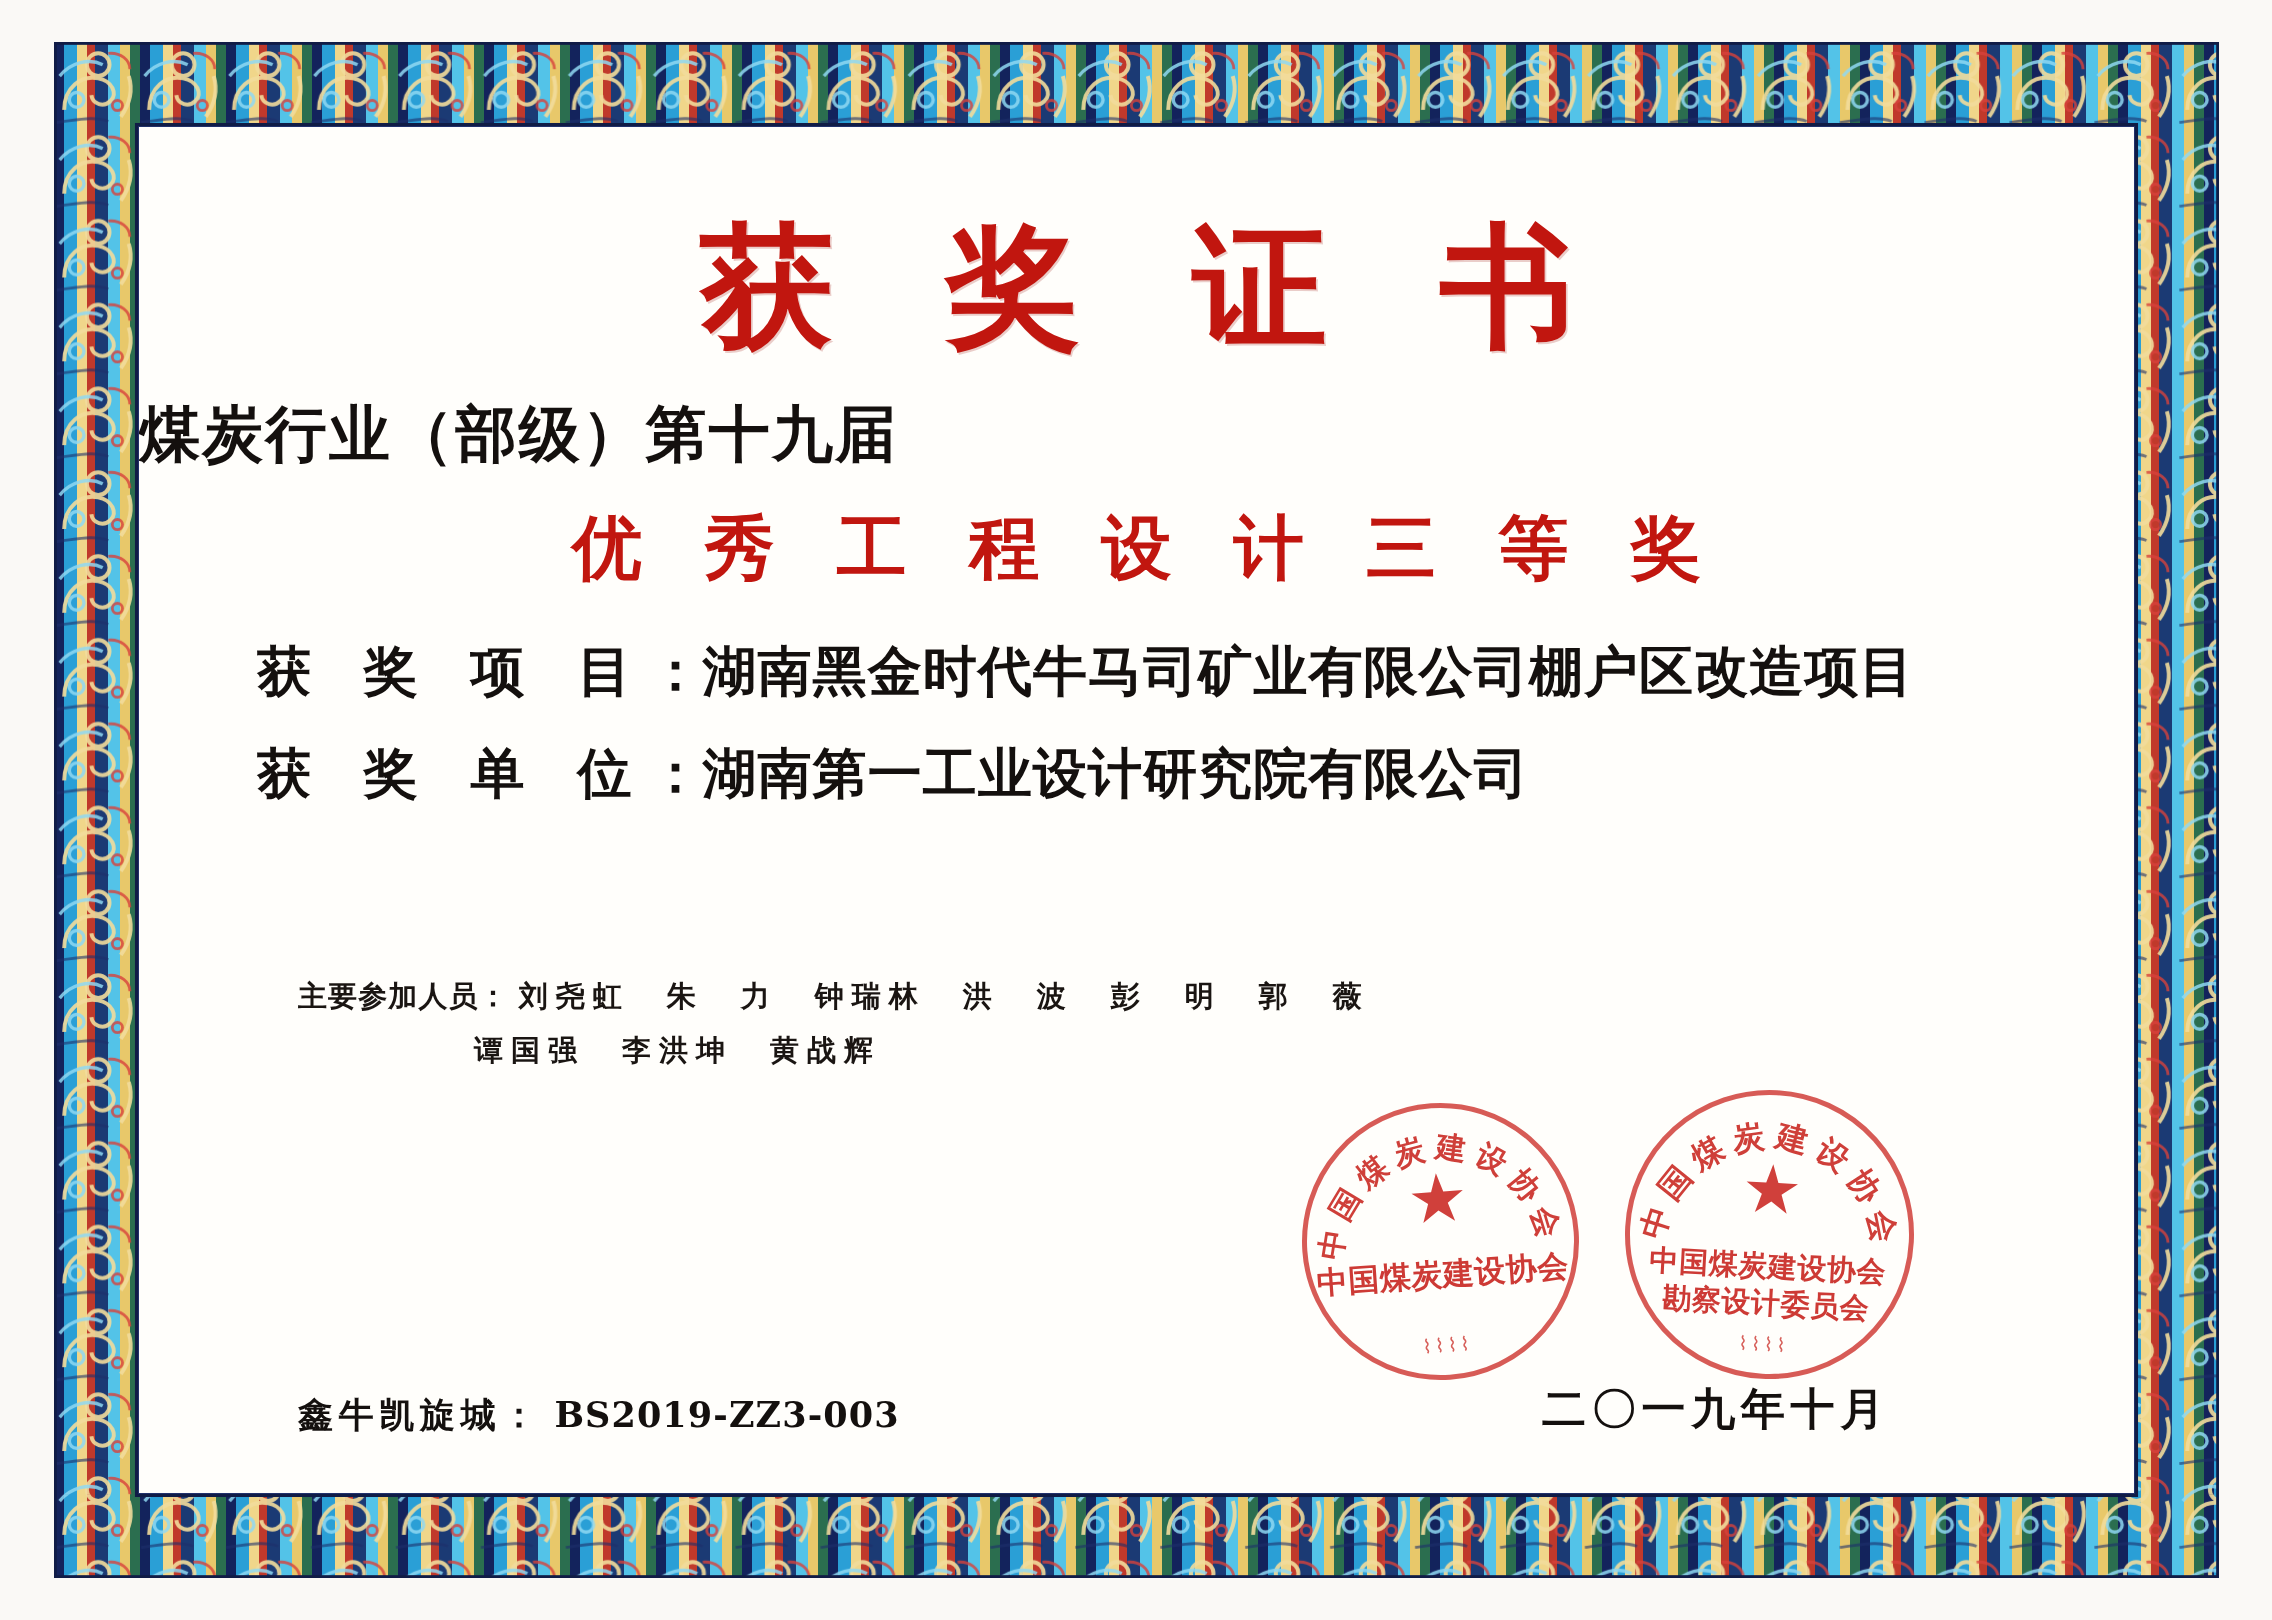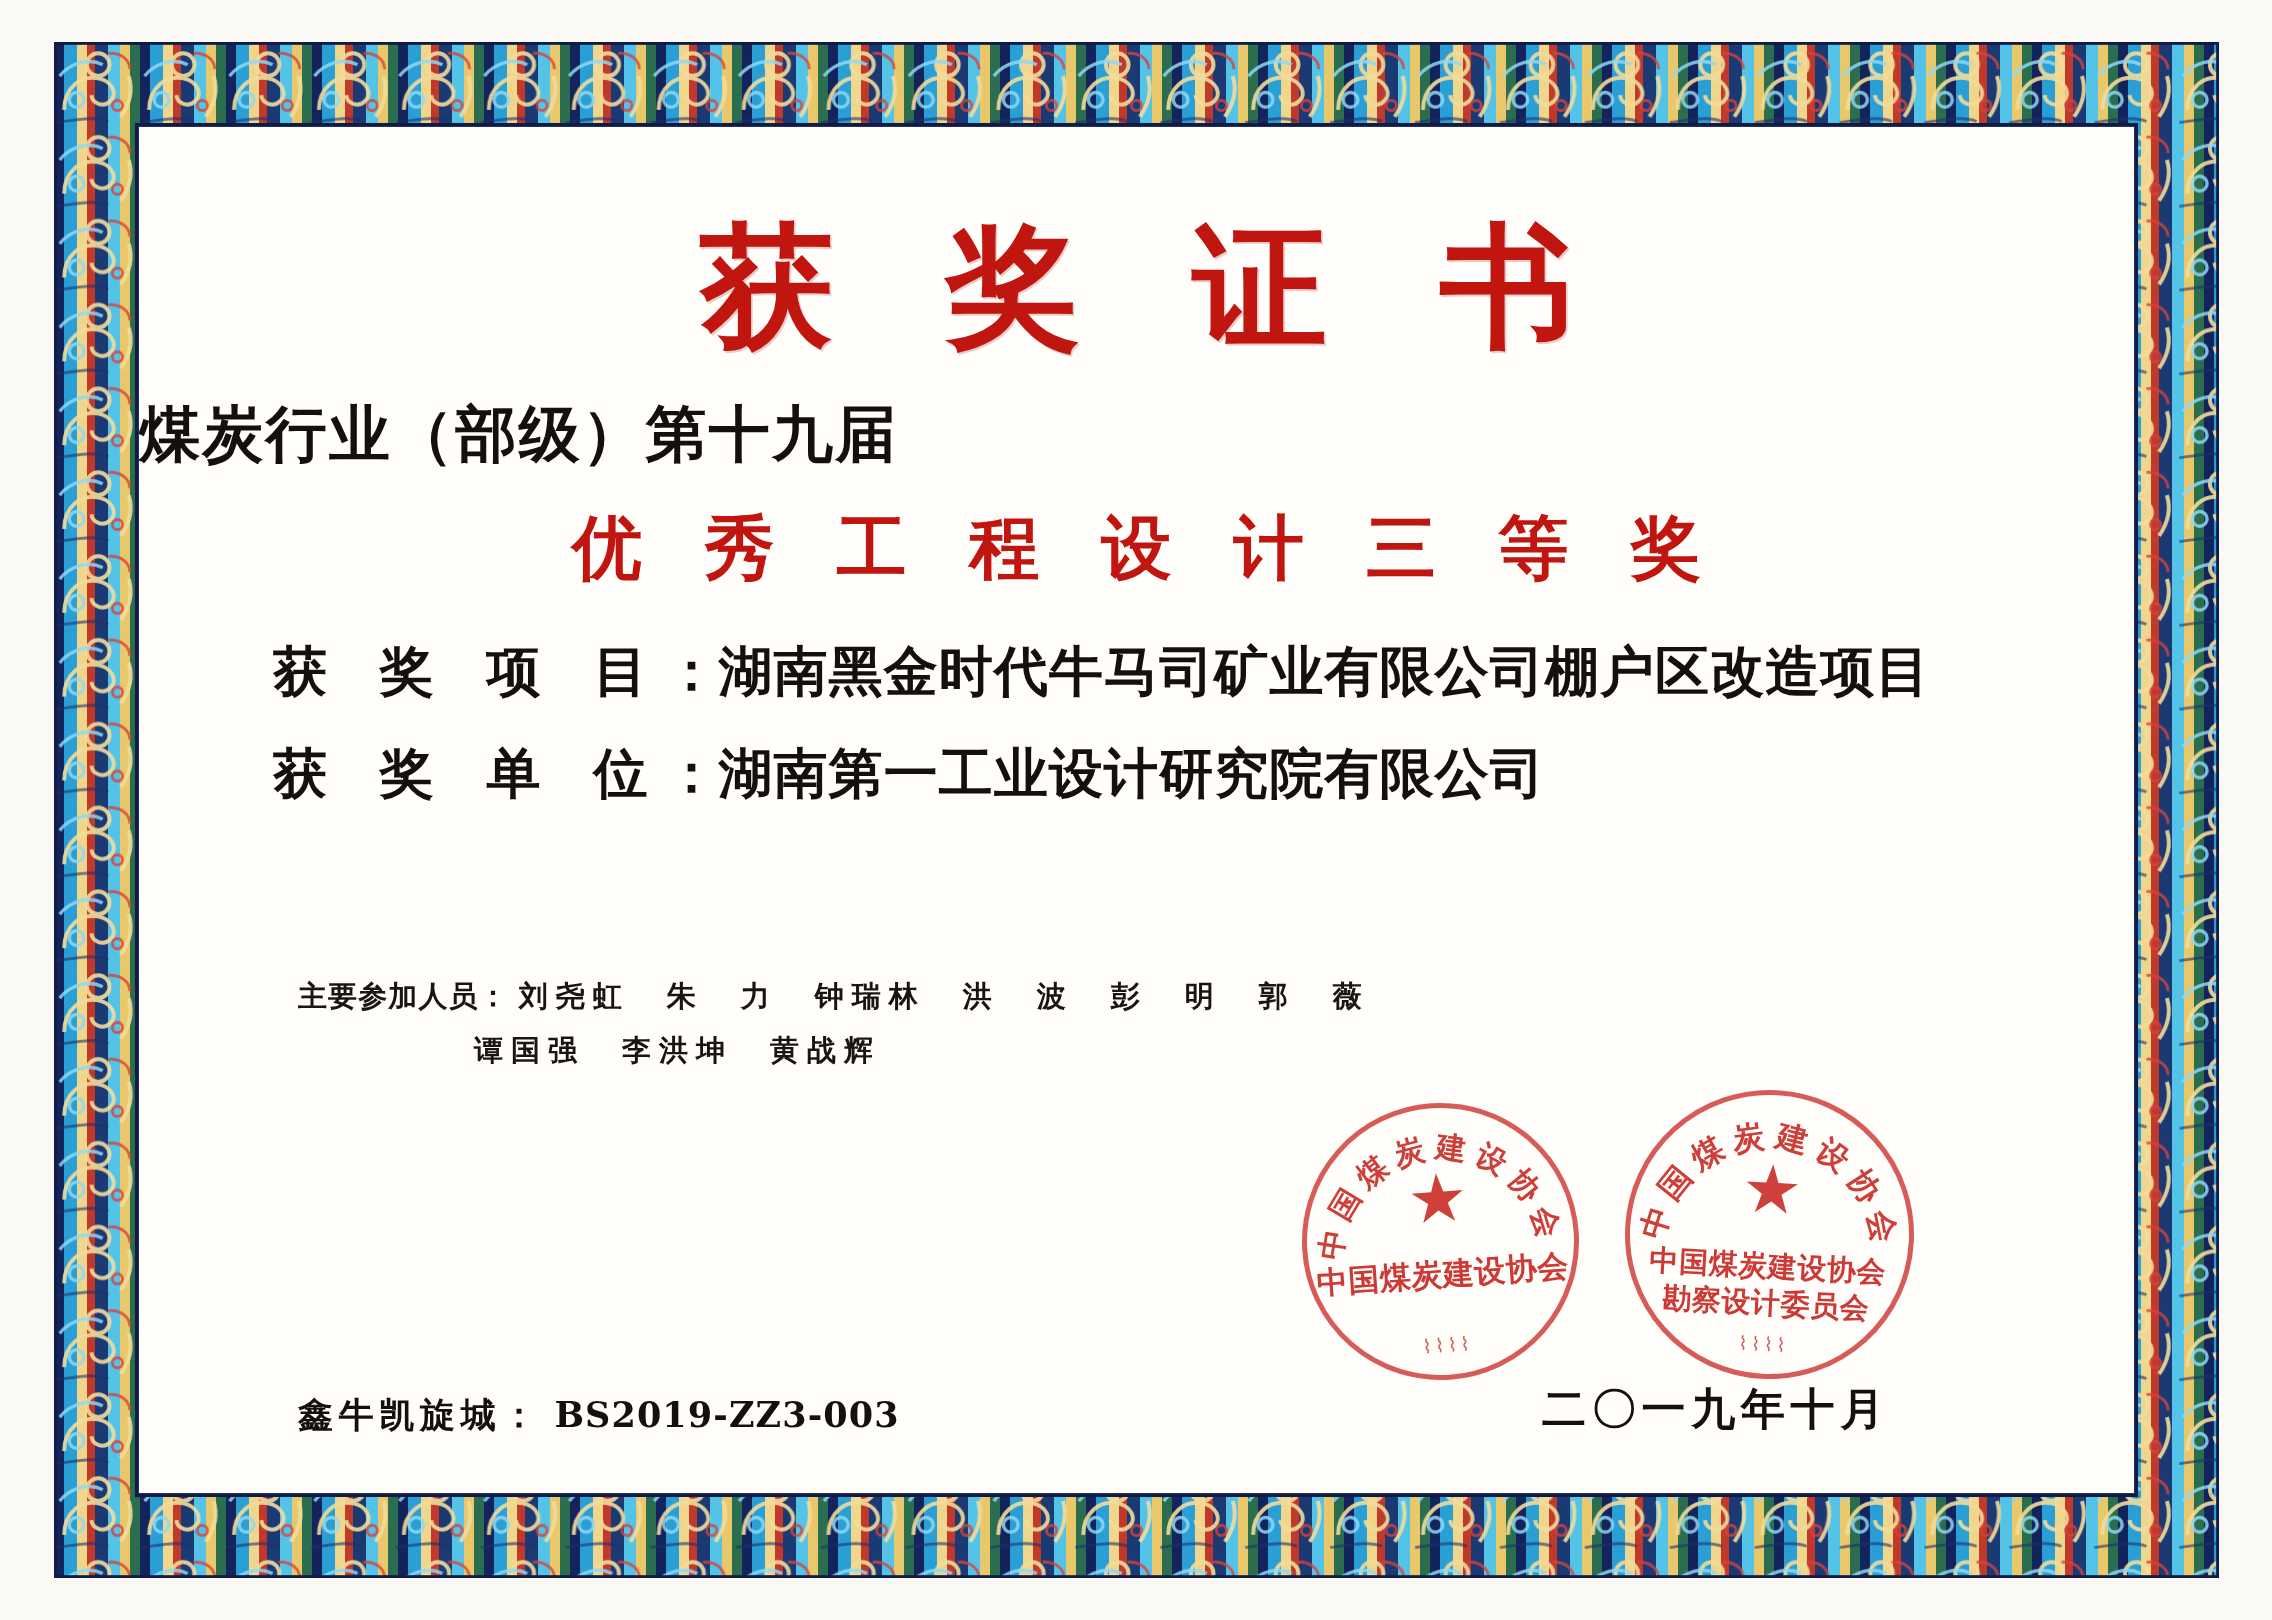--- a/index.html
+++ b/index.html
@@ -119,21 +119,21 @@
     font-family: "DejaVu Serif", "Liberation Serif", serif;
     font-size: 70px;
     font-weight: 700;
     letter-spacing: 19px;
     text-indent: 19px;
   }
 
   
   .field-block {
     margin-top: 34px;
-    padding: 0 72px;
+    padding: 0 56px;
   }
   .field-row {
     display: flex;
     align-items: baseline;
     justify-content: flex-start;
     color: #14100e;
     font-family: "DejaVu Serif", "Liberation Serif", serif;
     font-size: 54px;
     font-weight: 700;
     line-height: 1.55;

